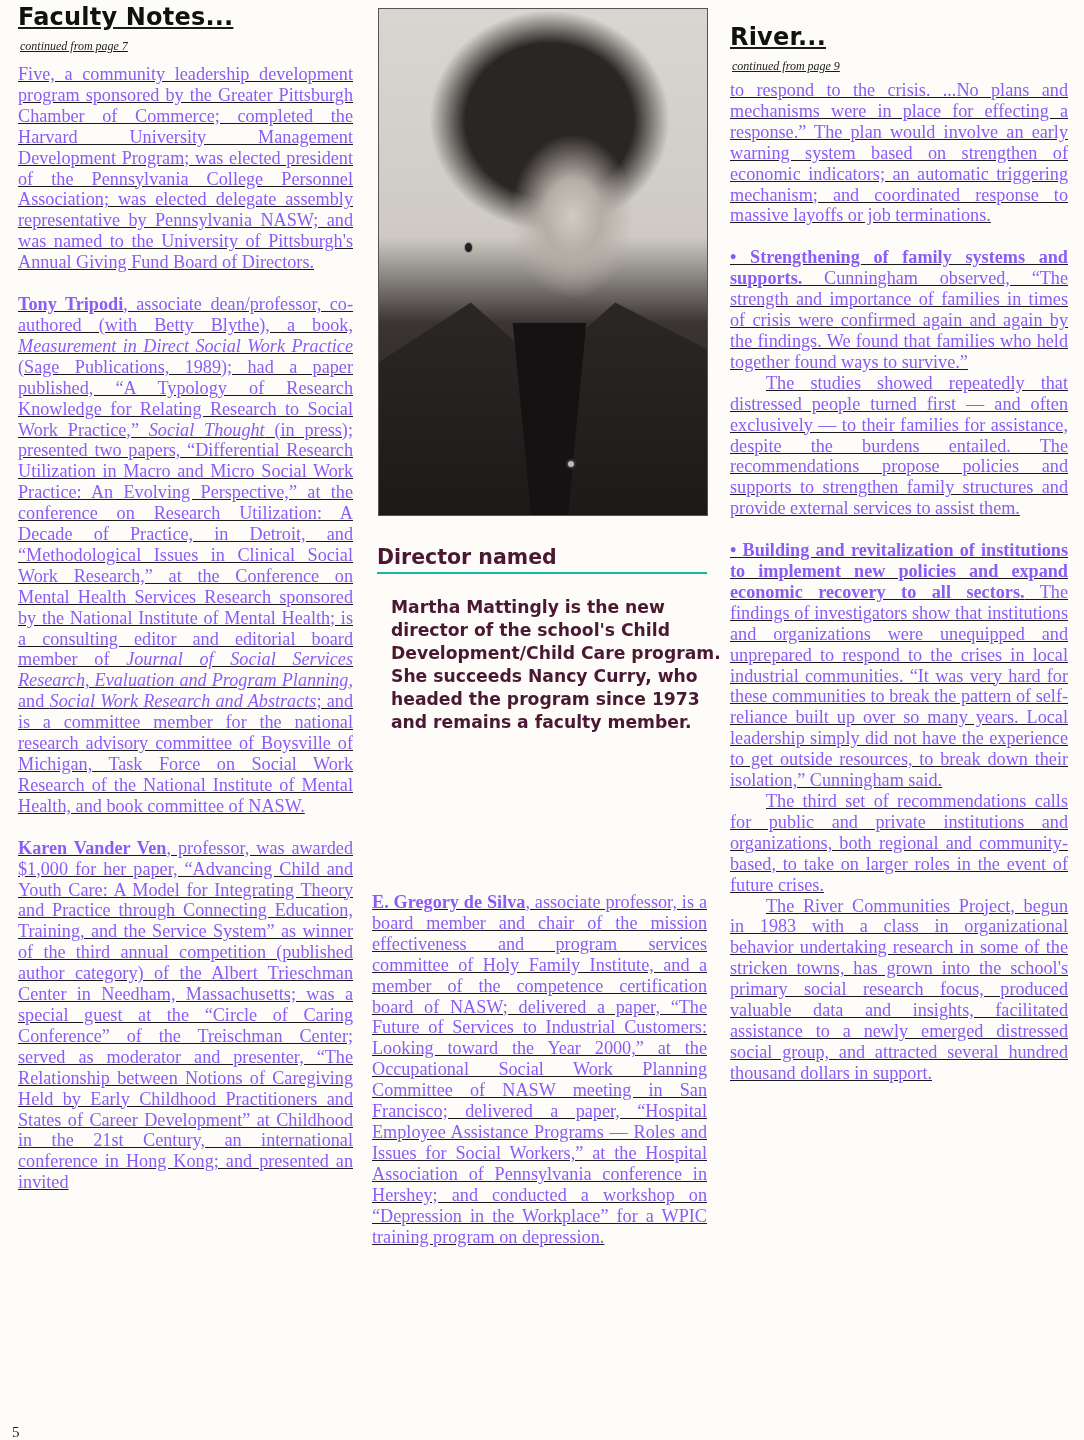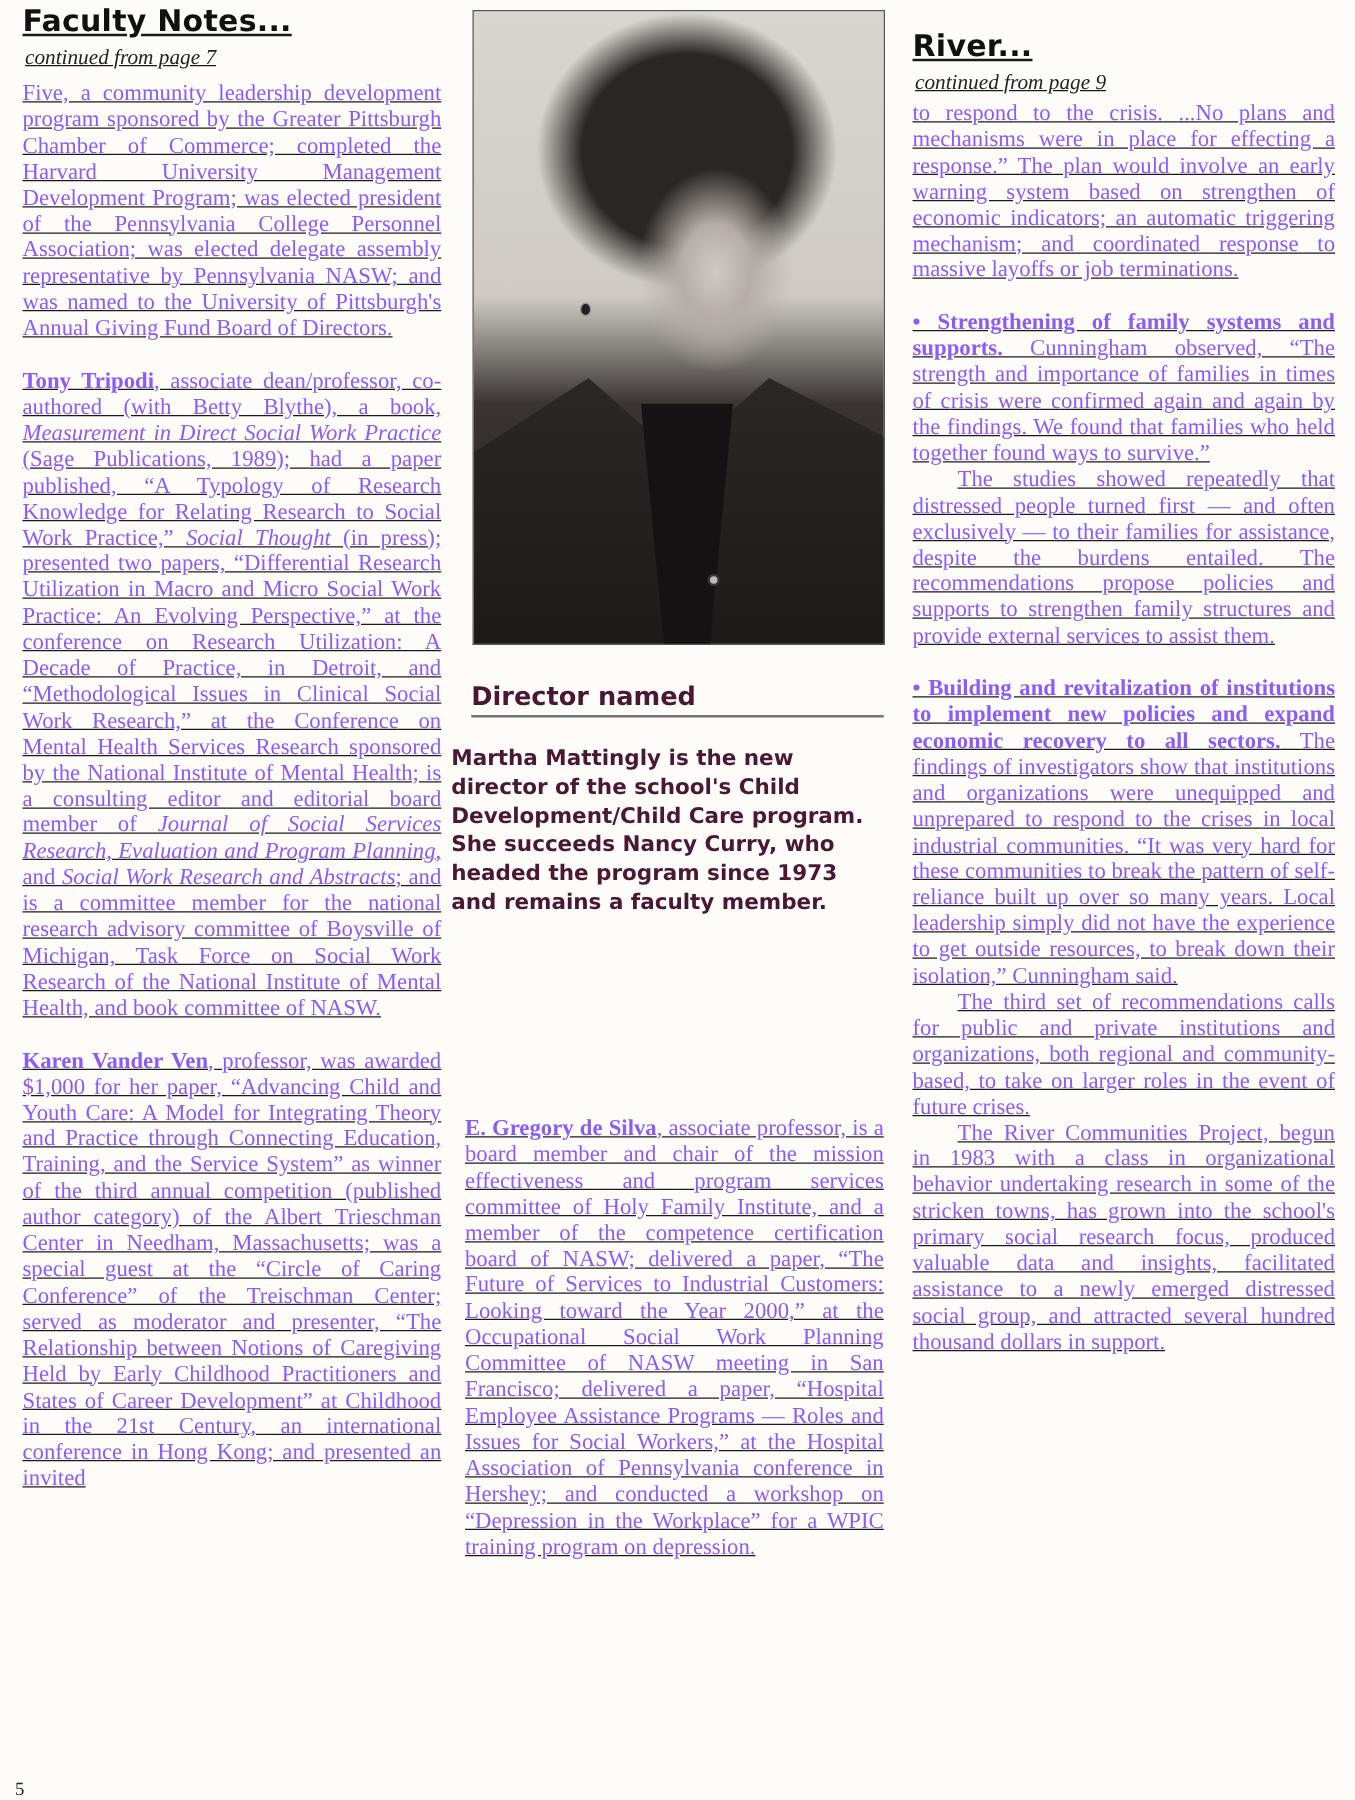--- a/index.html
+++ b/index.html
@@ -14,21 +14,21 @@
   .headline {
     font-family: "DejaVu Sans", "Liberation Sans", sans-serif;
     font-weight: bold;
     font-size: 24px;
     letter-spacing: 0.2px;
     color: #111;
     line-height: 26px;
   }
   .continued {
     font-style: italic;
-    font-size: 17px;
+    font-size: 12px;
     line-height: 20px;
     margin-left: 2px;
     color: #222;
   }
   .body {
     font-size: 18.2px;
     line-height: 20.9px;
     text-align: justify;
     hyphens: none;
     color: #8b5cf6;
@@ -64,25 +64,25 @@
   .photo .earring {
     position: absolute; left: 26%; top: 46%; width: 9px; height: 11px;
     border-radius: 50%; background: #222; border: 1px solid #999;
   }
 
   .sidebar-head {
     position: absolute; left: 377px; top: 544px; width: 330px;
     font-family: "DejaVu Sans", "Liberation Sans", sans-serif;
     font-weight: bold; font-size: 20.5px; color: #4a1832;
     padding-bottom: 2px;
-    border-bottom: 2px solid #737373;
+    border-bottom: 2px solid #14b8a6;
     line-height: 26px;
   }
   .sidebar-body {
-    position: absolute; left: 361px; top: 596px; width: 330px;
+    position: absolute; left: 391px; top: 596px; width: 330px;
     font-family: "DejaVu Sans", "Liberation Sans", sans-serif;
     font-weight: bold; font-size: 17.2px; line-height: 23px; color: #4a1832;
   }
 
   .page-number {
     position: absolute; left: 12px; top: 1424px;
     font-size: 15px; color: #222;
   }
 </style>
 </head>

